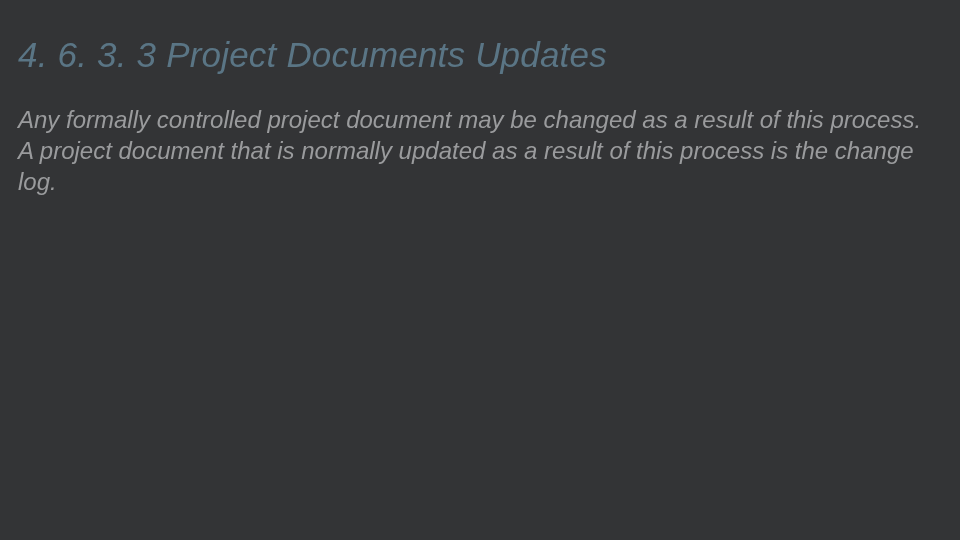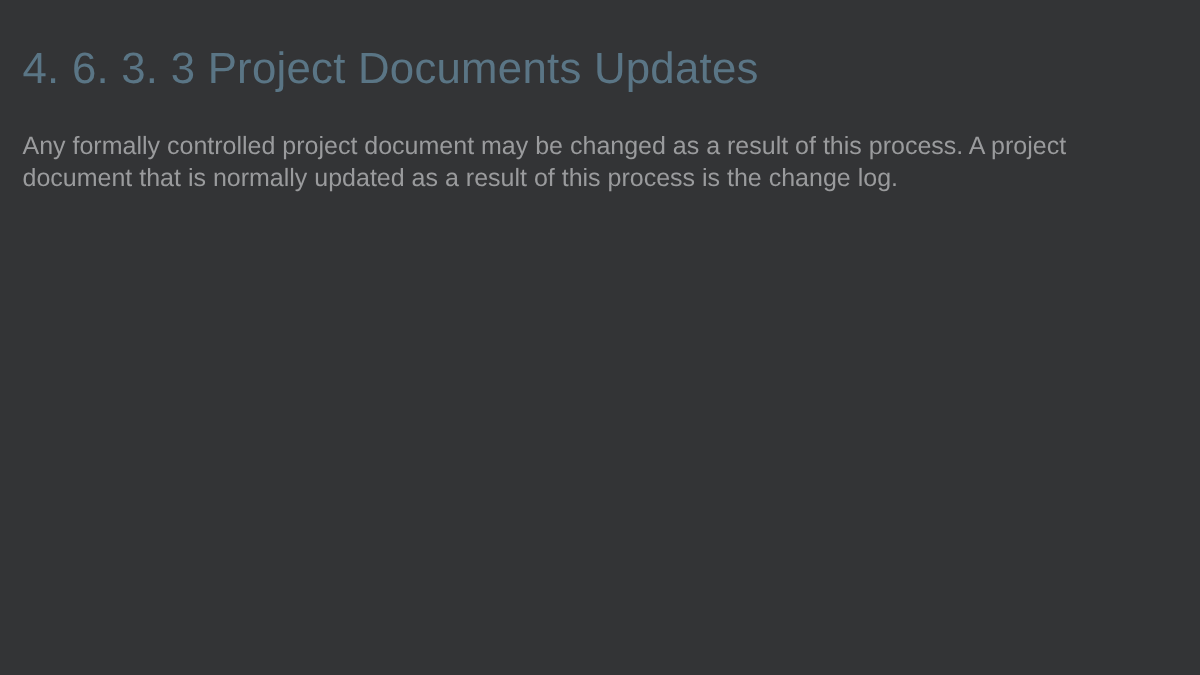--- a/index.html
+++ b/index.html
@@ -11,32 +11,33 @@
       width: 960px;
       height: 540px;
       background-color: #333436;
       font-family: Arial, Helvetica, sans-serif;
       overflow: hidden;
     }
     .slide {
       width: 100%;
       height: 100%;
       padding: 32px 18px 18px 18px;
+      font-style: italic;
     }
     .heading {
       color: #5a7585;
       font-size: 35px;
       font-weight: 400;
       line-height: 1.3;
       margin-bottom: 26px;
       letter-spacing: 0.2px;
     }
     .body-text {
       color: #9a9b9d;
-      font-size: 20px;
+      font-size: 24px;
       font-weight: 400;
       line-height: 1.3;
       max-width: 910px;
     }
   </style>
 </head>
 <body>
 
 <div class="slide">
   <h1 class="heading">4. 6. 3. 3 Project Documents Updates</h1>

